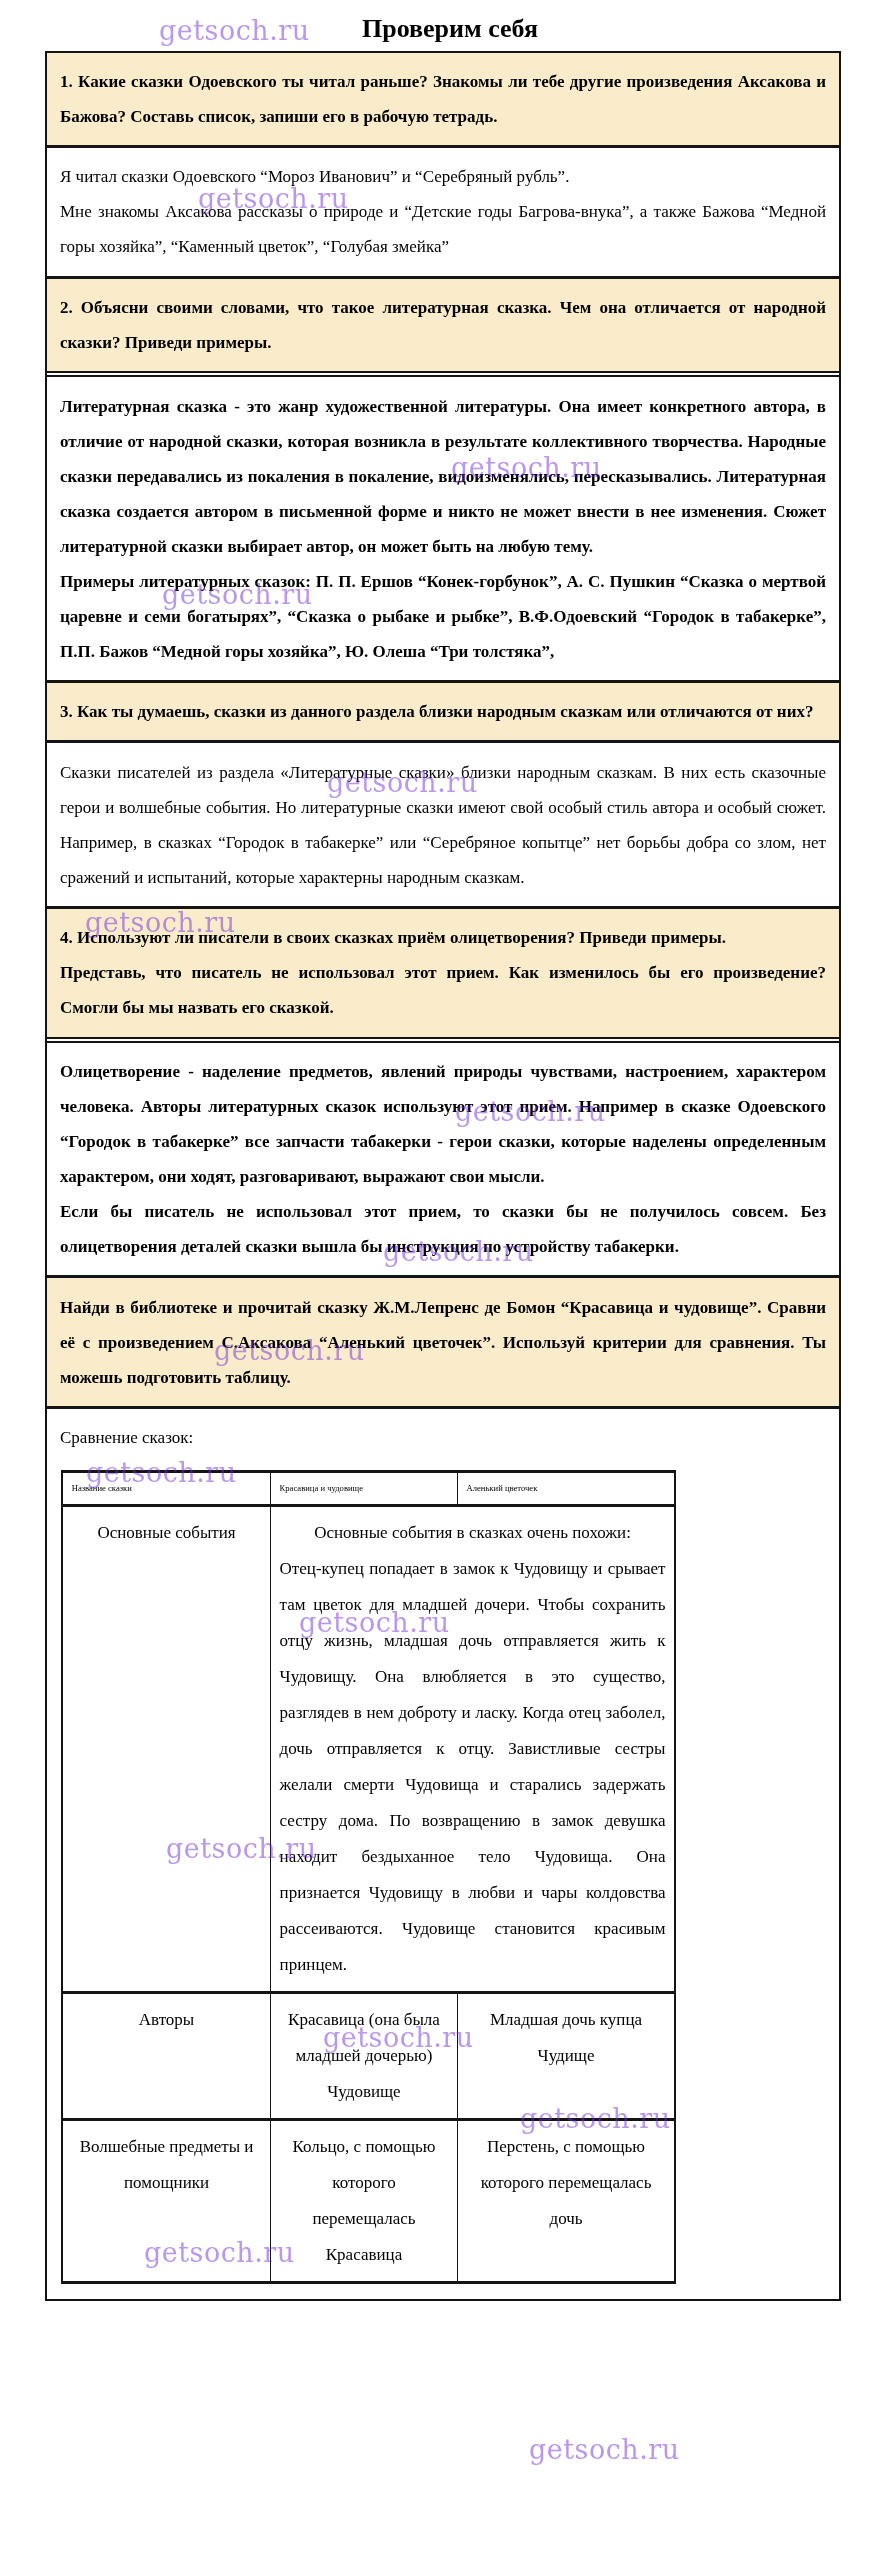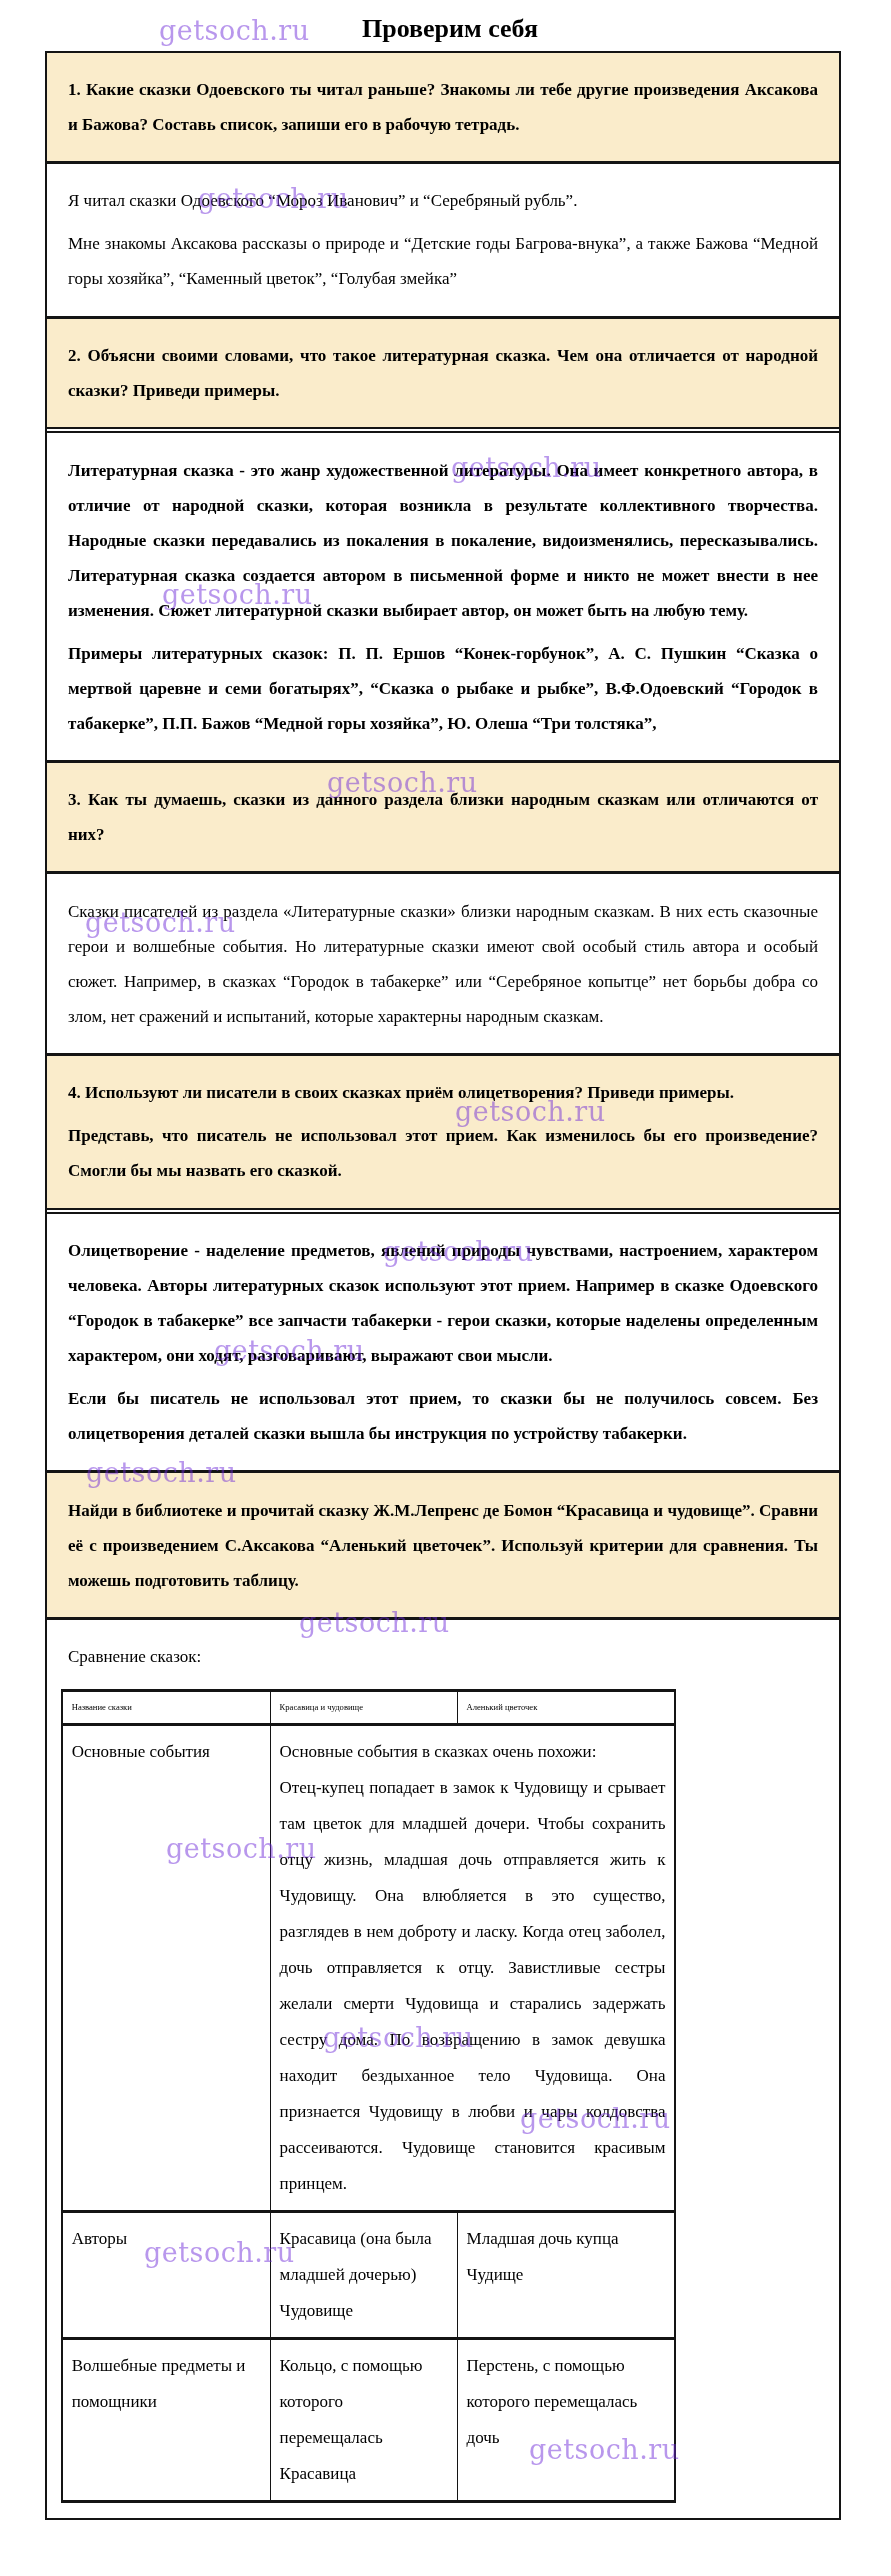--- a/index.html
+++ b/index.html
@@ -38,21 +38,21 @@
     box-sizing: border-box;
   }
   .doc section { padding: 11.3px 13px; box-sizing: border-box; }
   .doc section.q {
     background: #faeccb;
   }
   .doc section.q p { font-weight: bold; }
   .doc section + section { border-top: 3.2px solid #141414; }
   .doc section.dbl { border-top: 6px double #141414; font-weight: bold; }
   .doc p {
-    margin: 8px;
+    margin: 0;
     font-size: 17px;
     line-height: 35px;
     text-align: justify;
   }
   .doc p.noj { text-align: left; }
   table.cmp {
     border-collapse: collapse;
     width: 615px;
     margin: 15px 1.1px 4.3px 1.1px;
     table-layout: fixed;
@@ -68,21 +68,21 @@
     vertical-align: top;
     padding: 8px 8.6px;
     font-weight: normal;
     text-align: left;
   }
   table.cmp th { padding-top: 10.2px; padding-bottom: 10.2px; }
   table.cmp p {
     margin: 0;
     font-size: 17px;
     line-height: 36px;
-    text-align: left;
+    text-align: center;
   }
   table.cmp td.merged p.long { text-align: justify; }
 </style>
 </head>
 <body>
 
 <div class="wm" style="left:159px; top:15px;">getsoch.ru</div>
 <div class="wm" style="left:198px; top:183px;">getsoch.ru</div>
 <div class="wm" style="left:451px; top:452px;">getsoch.ru</div>
 <div class="wm" style="left:162px; top:579px;">getsoch.ru</div>

